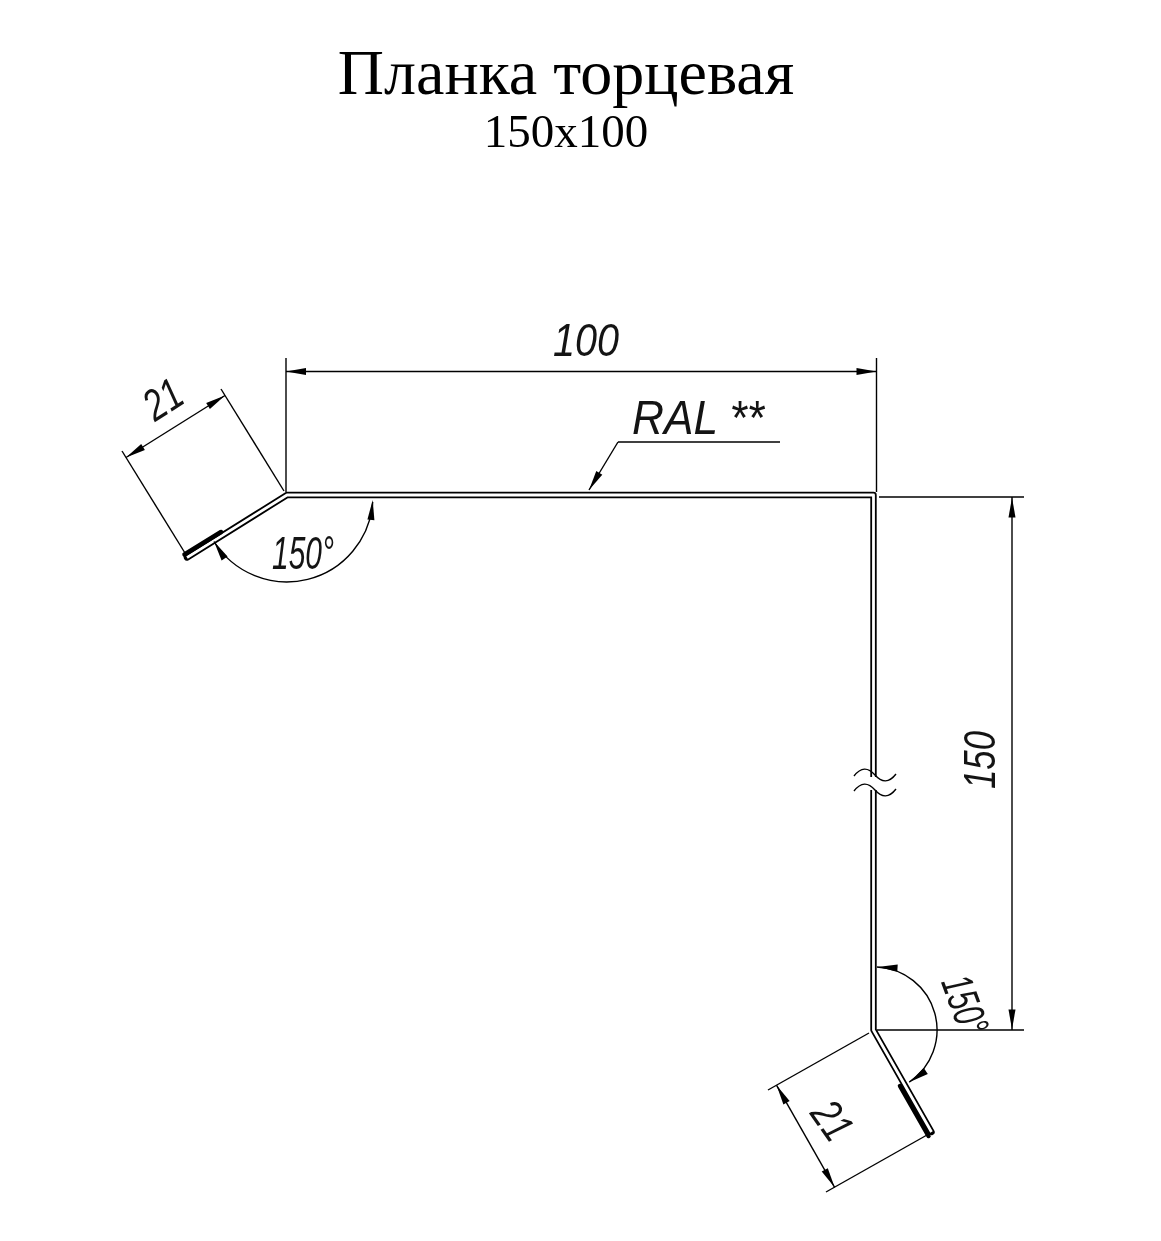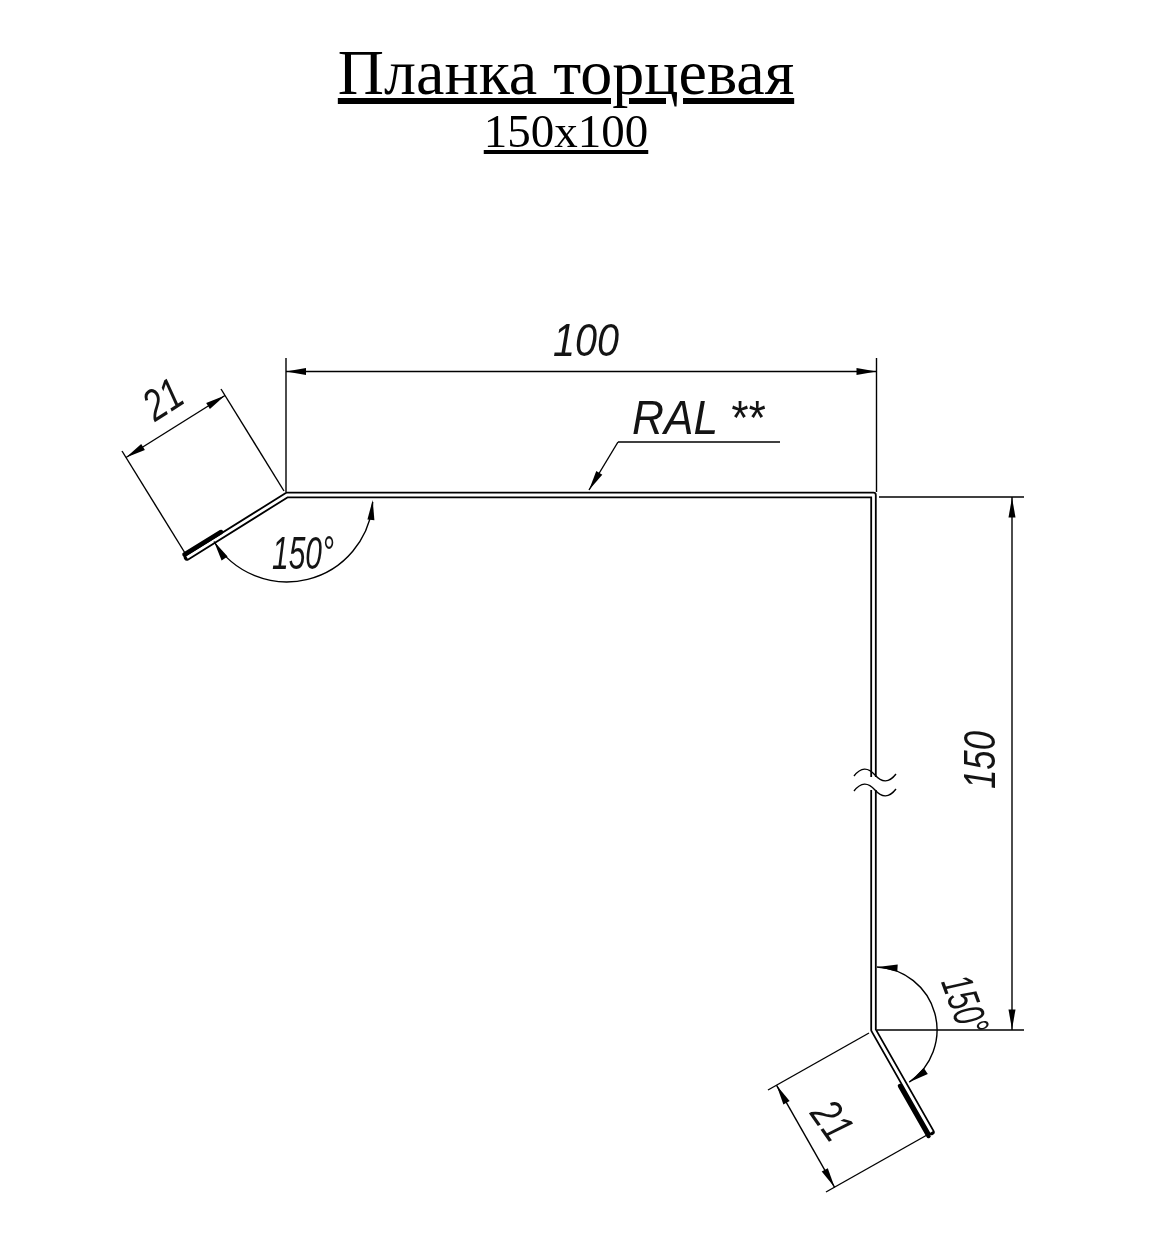--- a/index.html
+++ b/index.html
@@ -1,19 +1,19 @@
 <!DOCTYPE html>
 <html><head>
 <meta charset="utf-8">
 <style>
   html,body{margin:0;padding:0;background:#ffffff;}
   .page{position:relative;width:1161px;height:1241px;background:#ffffff;overflow:hidden;
         font-family:"Liberation Sans",sans-serif;}
   .title{position:absolute;top:40px;left:0;width:1132px;text-align:center;color:#000;
-         font-family:"Liberation Serif",serif;line-height:1.04;text-decoration:underline;}
+         font-family:"Liberation Serif",serif;line-height:1.04;}
   .title-line1{font-size:64px;}
   .title-line2{font-size:47px;}
   svg.drawing{position:absolute;left:0;top:0;}
   .thin{stroke:#000;stroke-width:1.4;fill:none;}
   .profile-outer{stroke:#000;stroke-width:6.4;fill:none;stroke-linecap:round;stroke-linejoin:round;}
   .profile-inner{stroke:#fff;stroke-width:2.8;fill:none;stroke-linecap:butt;stroke-linejoin:round;}
   .hem{stroke:#000;stroke-width:4.5;stroke-linecap:round;fill:none;}
   .arrow{fill:#000;stroke:none;}
   .dim{font-family:"Liberation Sans",sans-serif;font-style:italic;fill:#141414;}
 </style>

